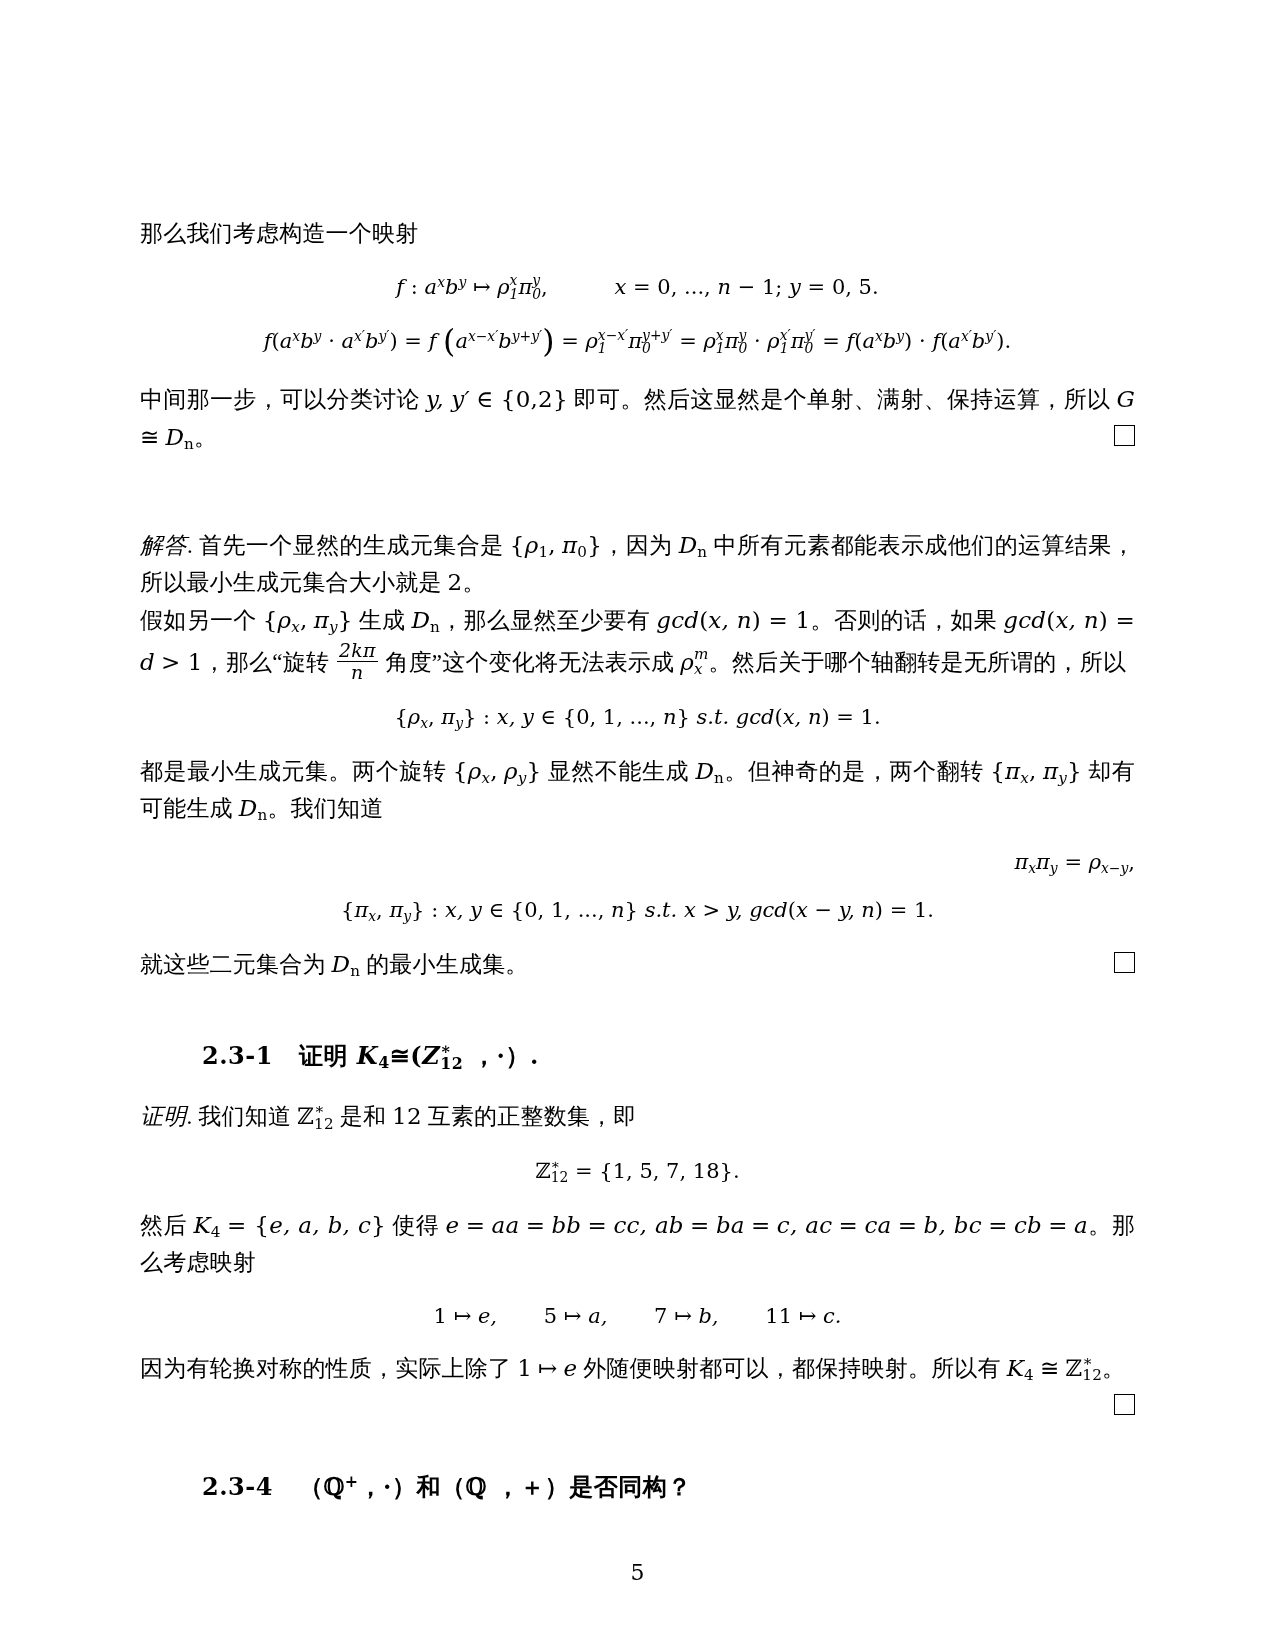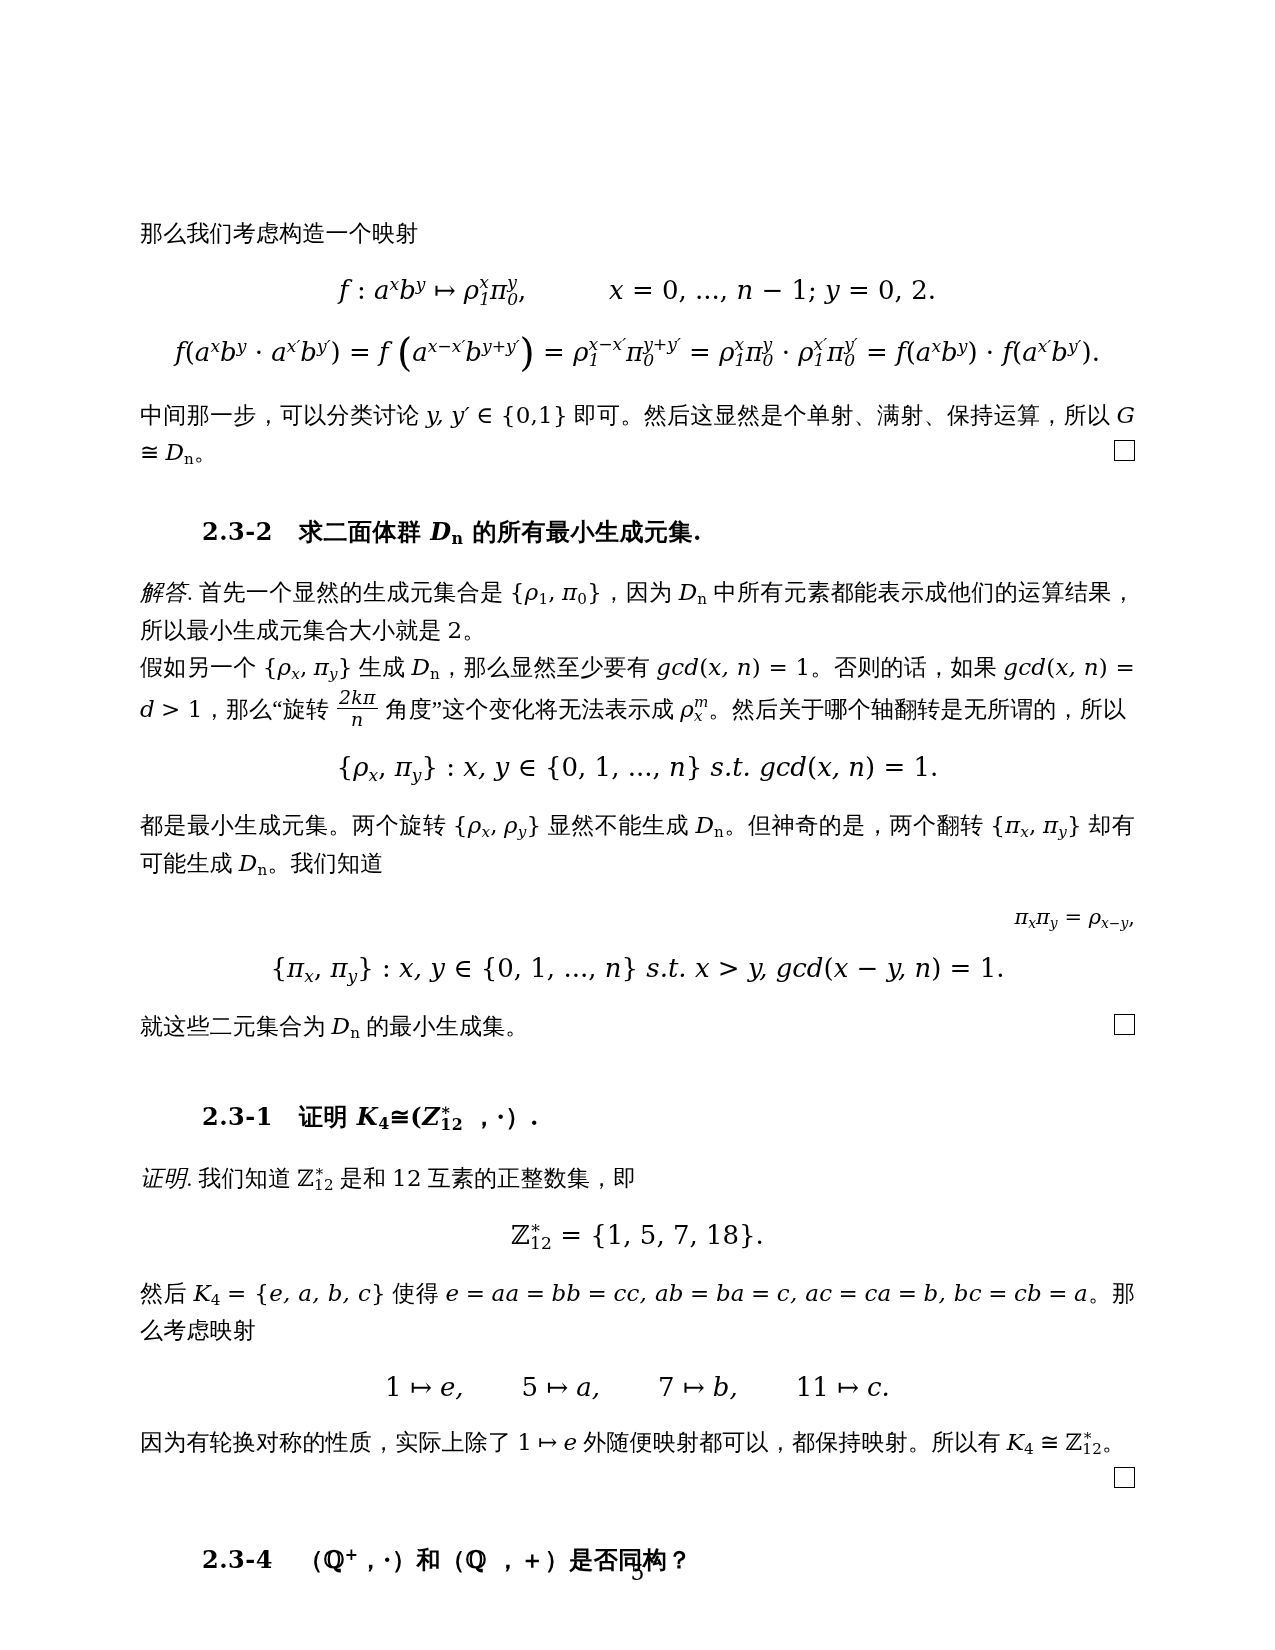--- a/index.html
+++ b/index.html
@@ -26,21 +26,21 @@
     line-height: 1.62;
     text-align: justify;
     margin: 0 0 0 0;
     letter-spacing: 0.2px;
   }
   .gap-m { height: 26px; }
   .gap-l { height: 44px; }
   .gap-xl { height: 56px; }
   .eq {
     text-align: center;
-    font-size: 26px;
+    font-size: 21px;
     margin: 22px 0 22px 0;
     font-family: "DejaVu Serif", serif;
   }
   .eq.small { font-size: 21px; text-align: right; }
   .mi {
     font-family: "DejaVu Serif", serif;
     font-style: italic;
   }
   .mu {
     font-family: "DejaVu Serif", serif;
@@ -106,37 +106,34 @@
 </head>
 <body>
 
 <div class="page">
 
   <p class="para">那么我们考虑构造一个映射</p>
 
   <div class="eq">
     <span class="mi">f</span> <span class="mu">:</span> <span class="mi">a</span><sup class="sp">x</sup><span class="mi">b</span><sup class="sp">y</sup> <span class="mu">↦</span> <span class="mi">ρ</span><span class="subsup"><span class="up">x</span><span class="dn">1</span></span><span class="mi">π</span><span class="subsup"><span class="up">y</span><span class="dn">0</span></span><span class="mu">,</span>
     &nbsp;&nbsp;&nbsp;&nbsp;&nbsp;&nbsp;&nbsp;&nbsp;
-    <span class="mi">x</span> <span class="mu">= 0</span><span class="mu">, ..., </span><span class="mi">n</span> <span class="mu">− 1;</span> <span class="mi">y</span> <span class="mu">= 0, 2.</span>
+    <span class="mi">x</span> <span class="mu">= 0</span><span class="mu">, ..., </span><span class="mi">n</span> <span class="mu">− 1;</span> <span class="mi">y</span> <span class="mu">= 0, 5.</span>
   </div>
 
 
   <div class="eq">
     <span class="mi">f</span><span class="mu">(</span><span class="mi">a</span><sup class="sp">x</sup><span class="mi">b</span><sup class="sp">y</sup> <span class="mu">·</span> <span class="mi">a</span><sup class="sp">x′</sup><span class="mi">b</span><sup class="sp">y′</sup><span class="mu">)</span> <span class="mu">=</span> <span class="mi">f</span> <span class="mu" style="font-size:1.5em;vertical-align:-0.12em;">(</span><span class="mi">a</span><sup class="sp">x−x′</sup><span class="mi">b</span><sup class="sp">y+y′</sup><span class="mu" style="font-size:1.5em;vertical-align:-0.12em;">)</span> <span class="mu">=</span> <span class="mi">ρ</span><span class="subsup"><span class="up">x−x′</span><span class="dn">1</span></span><span class="mi">π</span><span class="subsup"><span class="up">y+y′</span><span class="dn">0</span></span> <span class="mu">=</span> <span class="mi">ρ</span><span class="subsup"><span class="up">x</span><span class="dn">1</span></span><span class="mi">π</span><span class="subsup"><span class="up">y</span><span class="dn">0</span></span> <span class="mu">·</span> <span class="mi">ρ</span><span class="subsup"><span class="up">x′</span><span class="dn">1</span></span><span class="mi">π</span><span class="subsup"><span class="up">y′</span><span class="dn">0</span></span> <span class="mu">=</span> <span class="mi">f</span><span class="mu">(</span><span class="mi">a</span><sup class="sp">x</sup><span class="mi">b</span><sup class="sp">y</sup><span class="mu">)</span> <span class="mu">·</span> <span class="mi">f</span><span class="mu">(</span><span class="mi">a</span><sup class="sp">x′</sup><span class="mi">b</span><sup class="sp">y′</sup><span class="mu">)</span><span class="mu">.</span>
   </div>
 
   <div class="clearfix">
-    <p class="para">中间那一步，可以分类讨论 <span class="mi">y, y′</span> <span class="mu">∈ {0,1}</span> 即可。然后这显然是个单射、满射、保持运算，所以 <span class="mi">G</span> <span class="mu">≅</span> <span class="mi">D</span><sub class="sb" style="font-style:normal;">n</sub>。<span class="qed"></span></p>
+    <p class="para">中间那一步，可以分类讨论 <span class="mi">y, y′</span> <span class="mu">∈ {0,2}</span> 即可。然后这显然是个单射、满射、保持运算，所以 <span class="mi">G</span> <span class="mu">≅</span> <span class="mi">D</span><sub class="sb" style="font-style:normal;">n</sub>。<span class="qed"></span></p>
   </div>
 
   <div class="gap-l"></div>
 
-  <div class="exheader">
-    <span class="num">2.3-2</span><span class="txt">求二面体群 <span class="mi">D</span><sub class="sb" style="font-style:normal;">n</sub> 的所有最小生成元集.</span>
-  </div>
 
   <div class="gap-m"></div>
 
   <p class="para"><span class="mi">解答</span>. 首先一个显然的生成元集合是 <span class="mu">{</span><span class="mi">ρ</span><sub class="sb" style="font-style:normal;">1</sub><span class="mu">,</span> <span class="mi">π</span><sub class="sb" style="font-style:normal;">0</sub><span class="mu">}</span>，因为 <span class="mi">D</span><sub class="sb" style="font-style:normal;">n</sub> 中所有元素都能表示成他们的运算结果，所以最小生成元集合大小就是 <span class="mu">2</span>。</p>
 
   <p class="para hang">假如另一个 <span class="mu">{</span><span class="mi">ρ</span><sub class="sb">x</sub><span class="mu">,</span> <span class="mi">π</span><sub class="sb">y</sub><span class="mu">}</span> 生成 <span class="mi">D</span><sub class="sb" style="font-style:normal;">n</sub>，那么显然至少要有 <span class="mi">gcd</span><span class="mu">(</span><span class="mi">x, n</span><span class="mu">) = 1</span>。否则的话，如果 <span class="mi">gcd</span><span class="mu">(</span><span class="mi">x, n</span><span class="mu">) =</span> <span class="mi">d</span> <span class="mu">&gt; 1</span>，那么“旋转 <span class="frac"><span class="num"><span class="mi">2kπ</span></span><span class="den"><span class="mi">n</span></span></span> 角度”这个变化将无法表示成 <span class="mi">ρ</span><span class="subsup"><span class="up">m</span><span class="dn">x</span></span>。然后关于哪个轴翻转是无所谓的，所以</p>
 
   <div class="eq">
     <span class="mu">{</span><span class="mi">ρ</span><sub class="sb">x</sub><span class="mu">,</span> <span class="mi">π</span><sub class="sb">y</sub><span class="mu">}</span> <span class="mu">:</span> <span class="mi">x, y</span> <span class="mu">∈ {0, 1, ..., </span><span class="mi">n</span><span class="mu">}</span> <span class="mi">s.t.</span> <span class="mi">gcd</span><span class="mu">(</span><span class="mi">x, n</span><span class="mu">) = 1.</span>
   </div>

